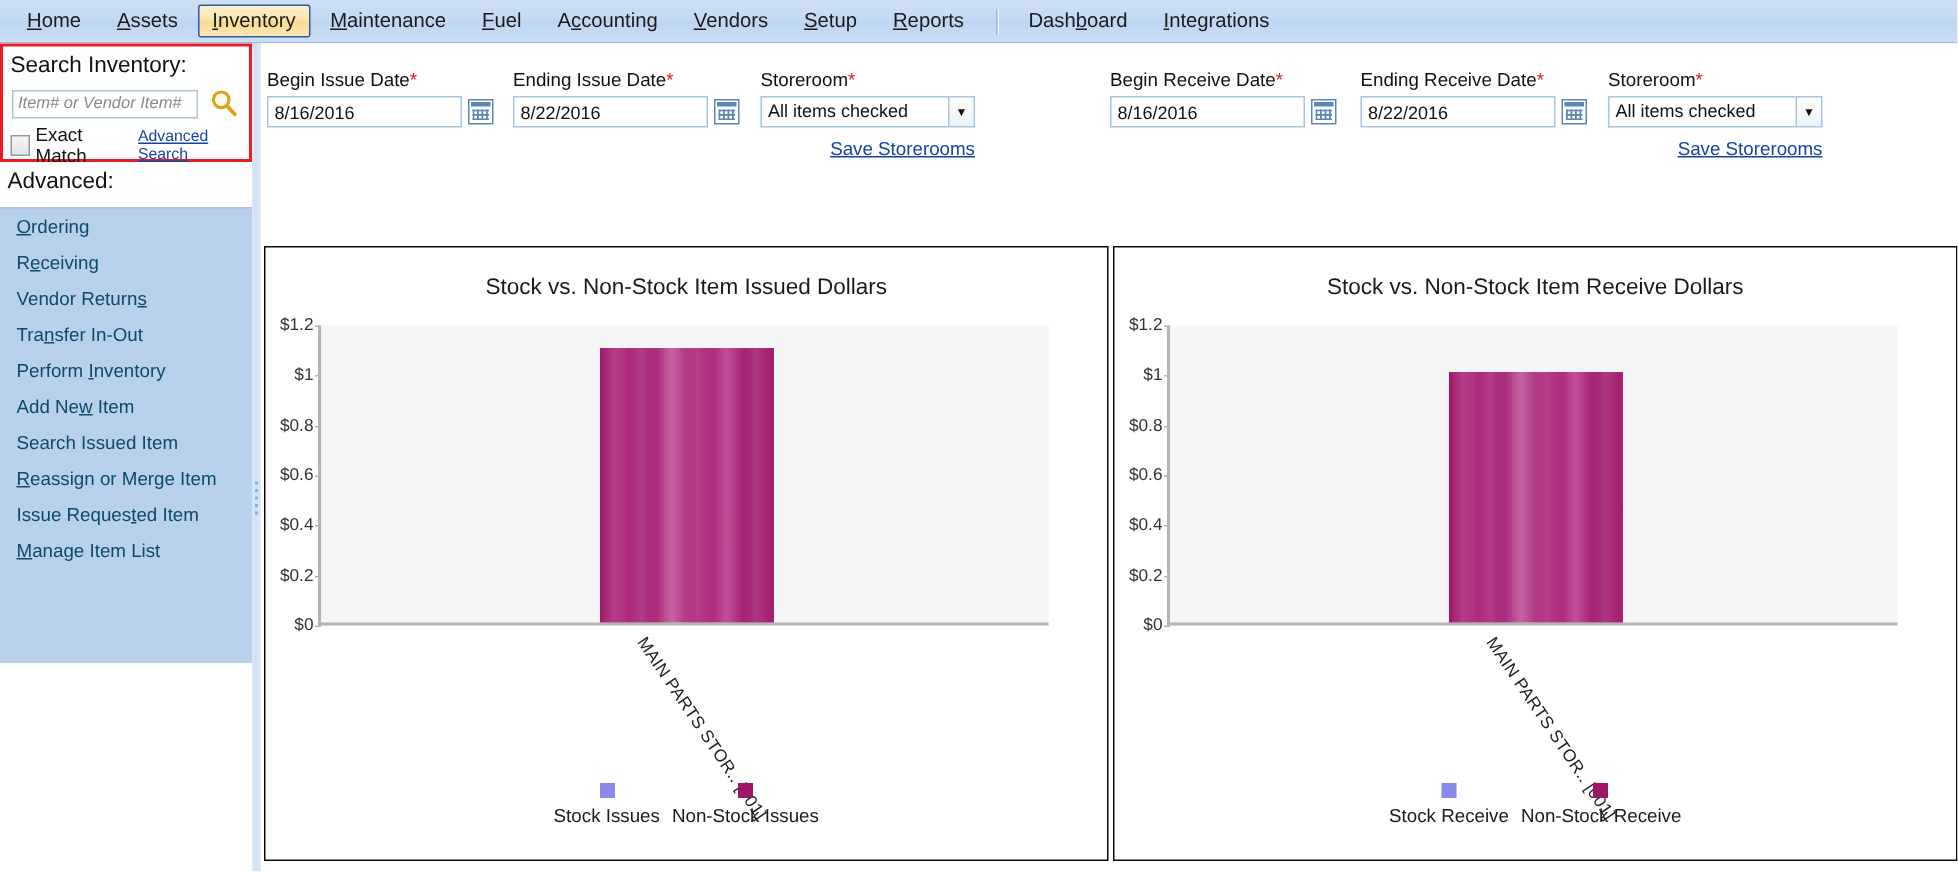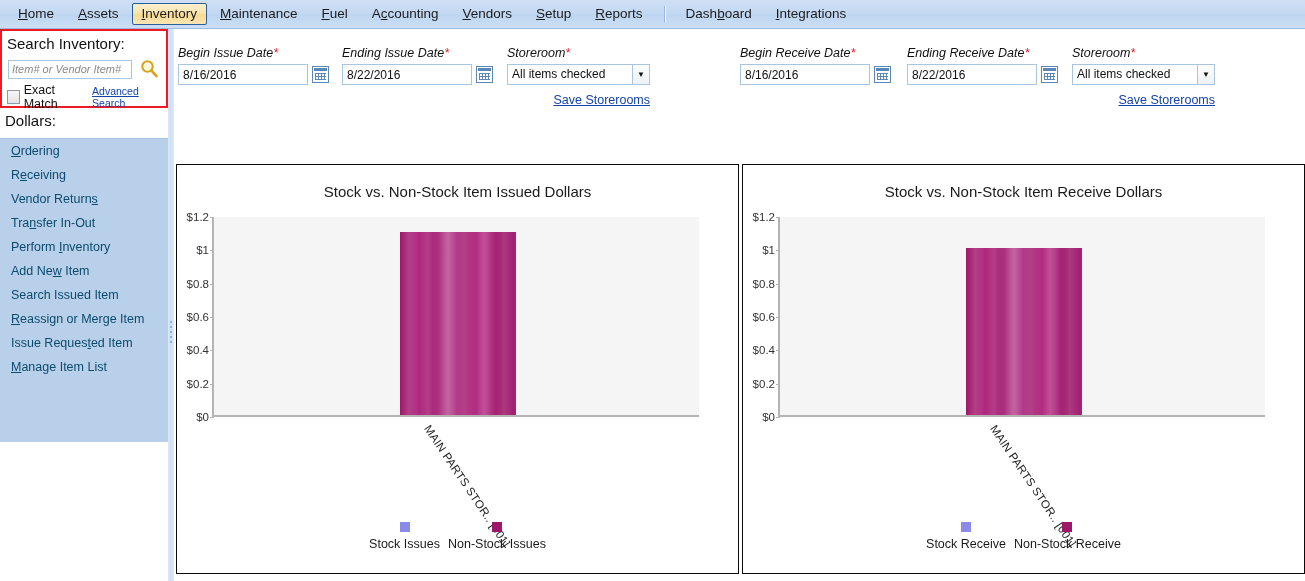--- a/index.html
+++ b/index.html
@@ -103,21 +103,20 @@
     background: #ffffff;
   }
   .filterbar {
     position: absolute; left: 0; top: 0; width: 1131px; height: 89px;
     background: #ffffff;
   }
   .fgroup { position: absolute; }
   .flabel {
     font-size: 12.5px; color: #111; white-space: nowrap; margin-bottom: 4px;
     display: block;
-    font-style: italic;
   }
   .flabel .req { color: #e01b24; }
   .date-wrap { display: flex; align-items: center; }
   .date-input {
     width: 130px; height: 21px; box-sizing: border-box;
     border: 1px solid #a9c4de; background: #fff;
     font-family: "Liberation Sans", sans-serif; font-size: 12px; color: #111;
     padding: 1px 4px; outline: none;
   }
   .cal-btn {
@@ -237,21 +236,21 @@
           </svg>
         </span>
       </div>
       <div class="search-bottom">
         <span class="chk"></span>
         <span>Exact Match</span>
         <span class="adv-link">Advanced Search</span>
       </div>
     </div>
 
-    <div class="actions-head">Dollars:</div>
+    <div class="actions-head">Advanced:</div>
     <div class="actions-list" id="actions-list">
         <div class="action-item"><u>O</u>rdering</div>
         <div class="action-item">R<u>e</u>ceiving</div>
         <div class="action-item">Vendor Return<u>s</u></div>
         <div class="action-item">Tra<u>n</u>sfer In-Out</div>
         <div class="action-item">Perform <u>I</u>nventory</div>
         <div class="action-item">Add Ne<u>w</u> Item</div>
         <div class="action-item">Search Issued Item</div>
         <div class="action-item"><u>R</u>eassign or Merge Item</div>
         <div class="action-item">Issue Reques<u>t</u>ed Item</div>

